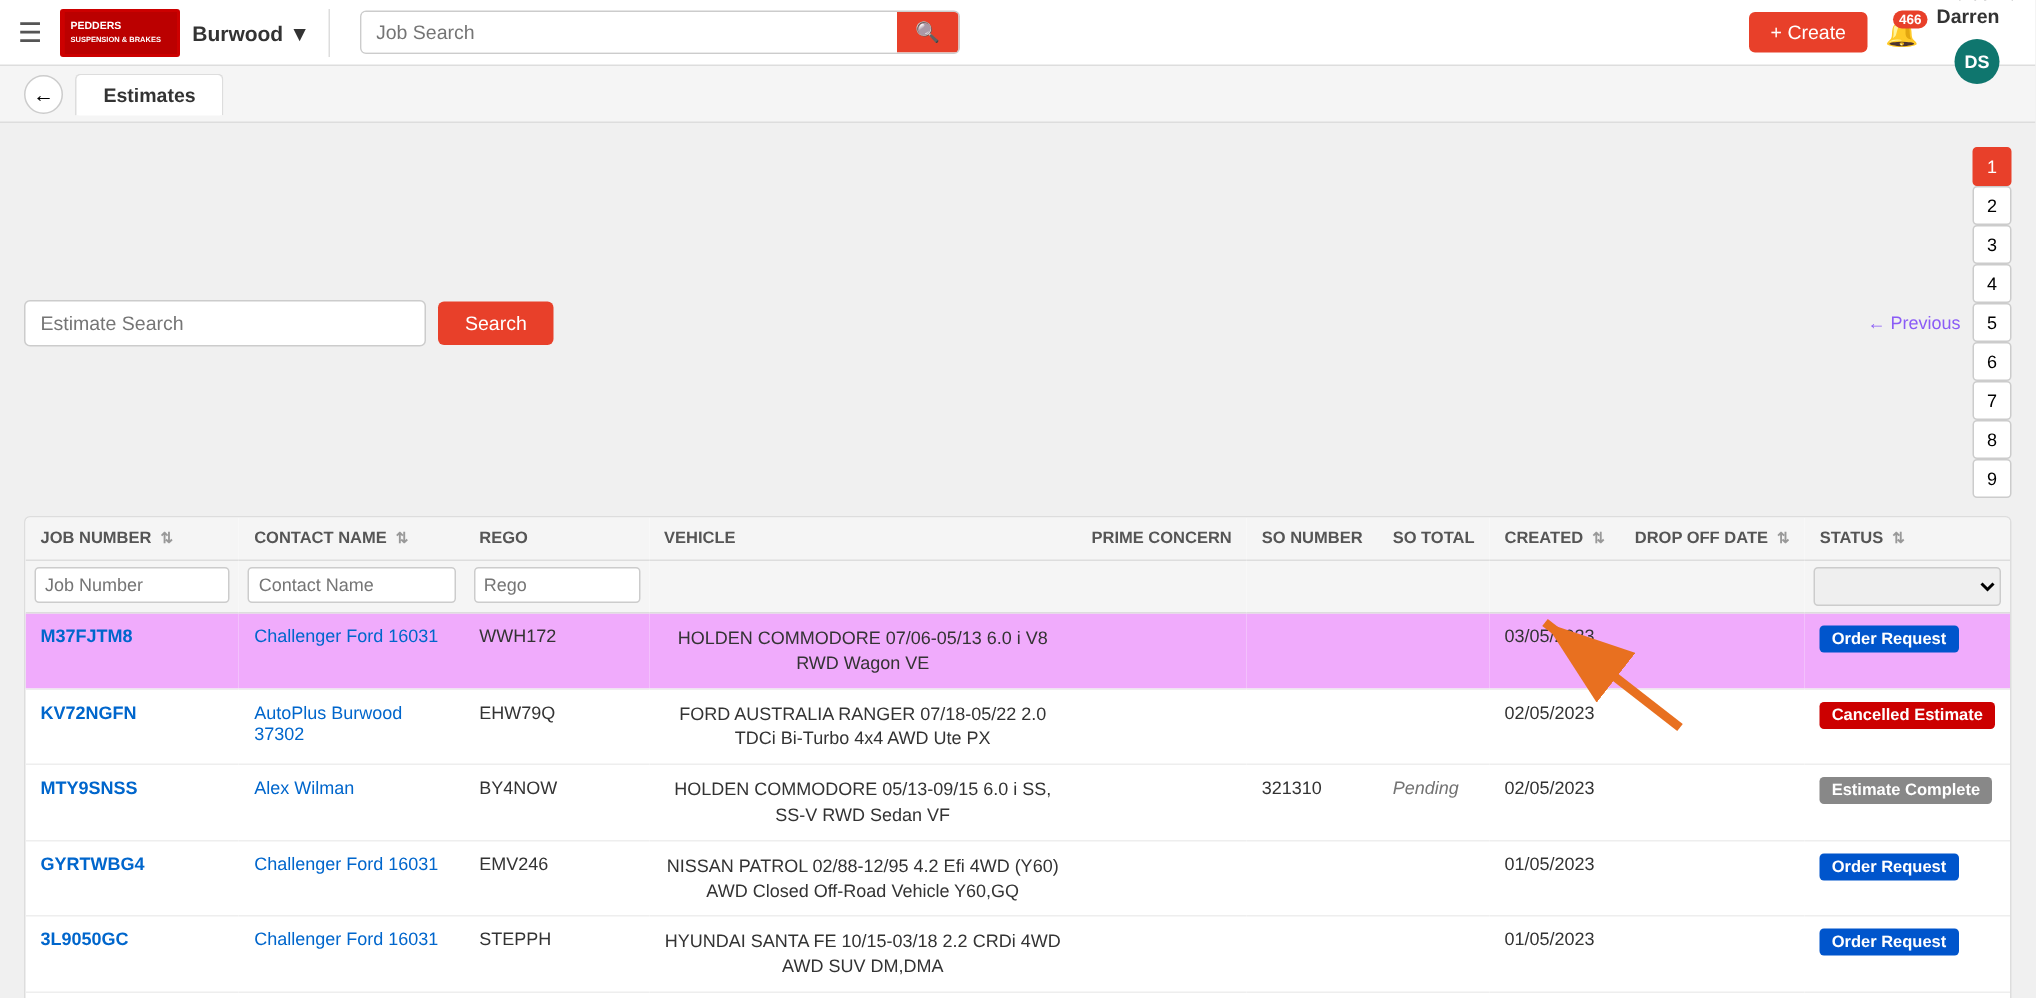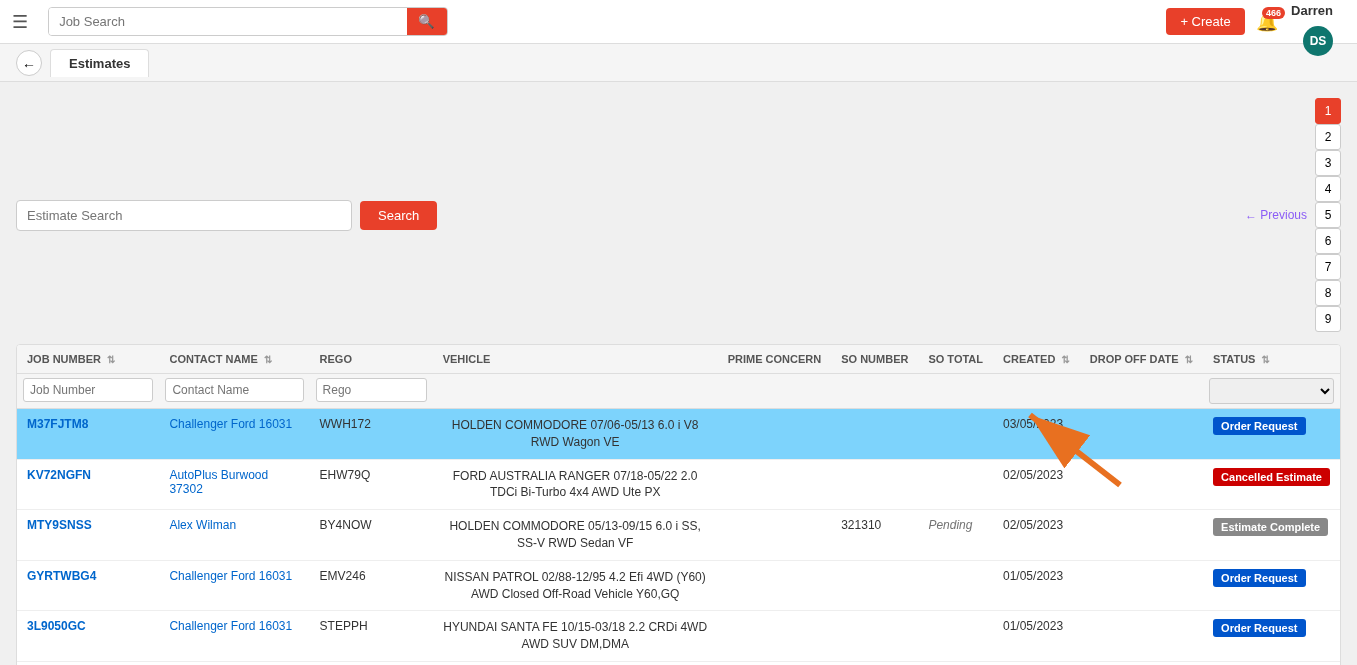--- a/index.html
+++ b/index.html
@@ -62,21 +62,21 @@
 
     
     .main-content { padding: 16px; background: #f0f0f0; min-height: calc(665px - 82px); }
 
     
     .search-row {
       display: flex; align-items: center; justify-content: space-between;
       margin-bottom: 12px;
     }
     .estimate-search-input {
-      width: 336px; padding: 7px 10px; border: 1px solid #ccc;
+      width: 268px; padding: 7px 10px; border: 1px solid #ccc;
       border-radius: 4px; font-size: 13px; outline: none;
     }
     .search-btn {
       background: #e8402a; color: #fff; border: none; padding: 7px 18px;
       border-radius: 4px; cursor: pointer; font-size: 13px; margin-left: 8px;
     }
     .pagination { display: flex; align-items: center; gap: 4px; }
     .page-prev { font-size: 12px; color: #8b5cf6; margin-right: 4px; }
     .page-btn {
       width: 26px; height: 26px; border: 1px solid #ccc; background: #fff;
@@ -94,21 +94,21 @@
       text-transform: uppercase; color: #555; border-bottom: 1px solid #ddd;
       white-space: nowrap;
     }
     th .sort-arrows { font-size: 10px; margin-left: 3px; color: #999; }
     .filter-row td { padding: 4px 6px; border-bottom: 1px solid #ddd; }
     .filter-row input, .filter-row select {
       width: 100%; padding: 4px 6px; border: 1px solid #ccc;
       border-radius: 3px; font-size: 12px; outline: none;
     }
     tbody tr { border-bottom: 1px solid #eee; }
-    tbody tr.highlighted { background: #7dd3fc; }
+    tbody tr.highlighted { background: #f0abfc; }
     td { padding: 8px 10px; font-size: 12px; vertical-align: top; }
     .job-number { color: #0066cc; cursor: pointer; font-weight: bold; }
     .contact-name { color: #0066cc; cursor: pointer; }
     .vehicle-text { font-size: 12px; line-height: 1.4; text-align: center; }
     .status-badge {
       display: inline-block; padding: 3px 8px; border-radius: 3px;
       font-size: 11px; font-weight: bold; color: #fff; white-space: nowrap;
     }
     .status-order-request { background: #0055cc; }
     .status-cancelled { background: #cc0000; }
@@ -121,20 +121,33 @@
       position: absolute;
       pointer-events: none;
       z-index: 10;
     }
   </style>
 </head>
 <body>
 
 <div class="top-nav">
   <span class="hamburger">☰</span>
+  <div class="logo-area">
+    <div class="logo-img">
+      <svg width="75" height="28" viewBox="0 0 75 28">
+        <rect width="75" height="28" fill="#b00"></rect>
+        <text x="4" y="11" fill="#fff" font-size="7" font-weight="bold" font-family="Arial">PEDDERS</text>
+        <text x="4" y="20" fill="#fff" font-size="5" font-family="Arial">SUSPENSION &amp; BRAKES</text>
+      </svg>
+    </div>
+    <div class="branch-selector">
+      <span>Burwood</span>
+      <span>▼</span>
+    </div>
+  </div>
 
   <div class="search-bar">
     <input type="text" placeholder="Job Search" style="">
     <button>🔍</button>
   </div>
 
   <div class="nav-right">
     <button class="create-btn">+ Create</button>
     <button class="notif-btn">
       🔔

